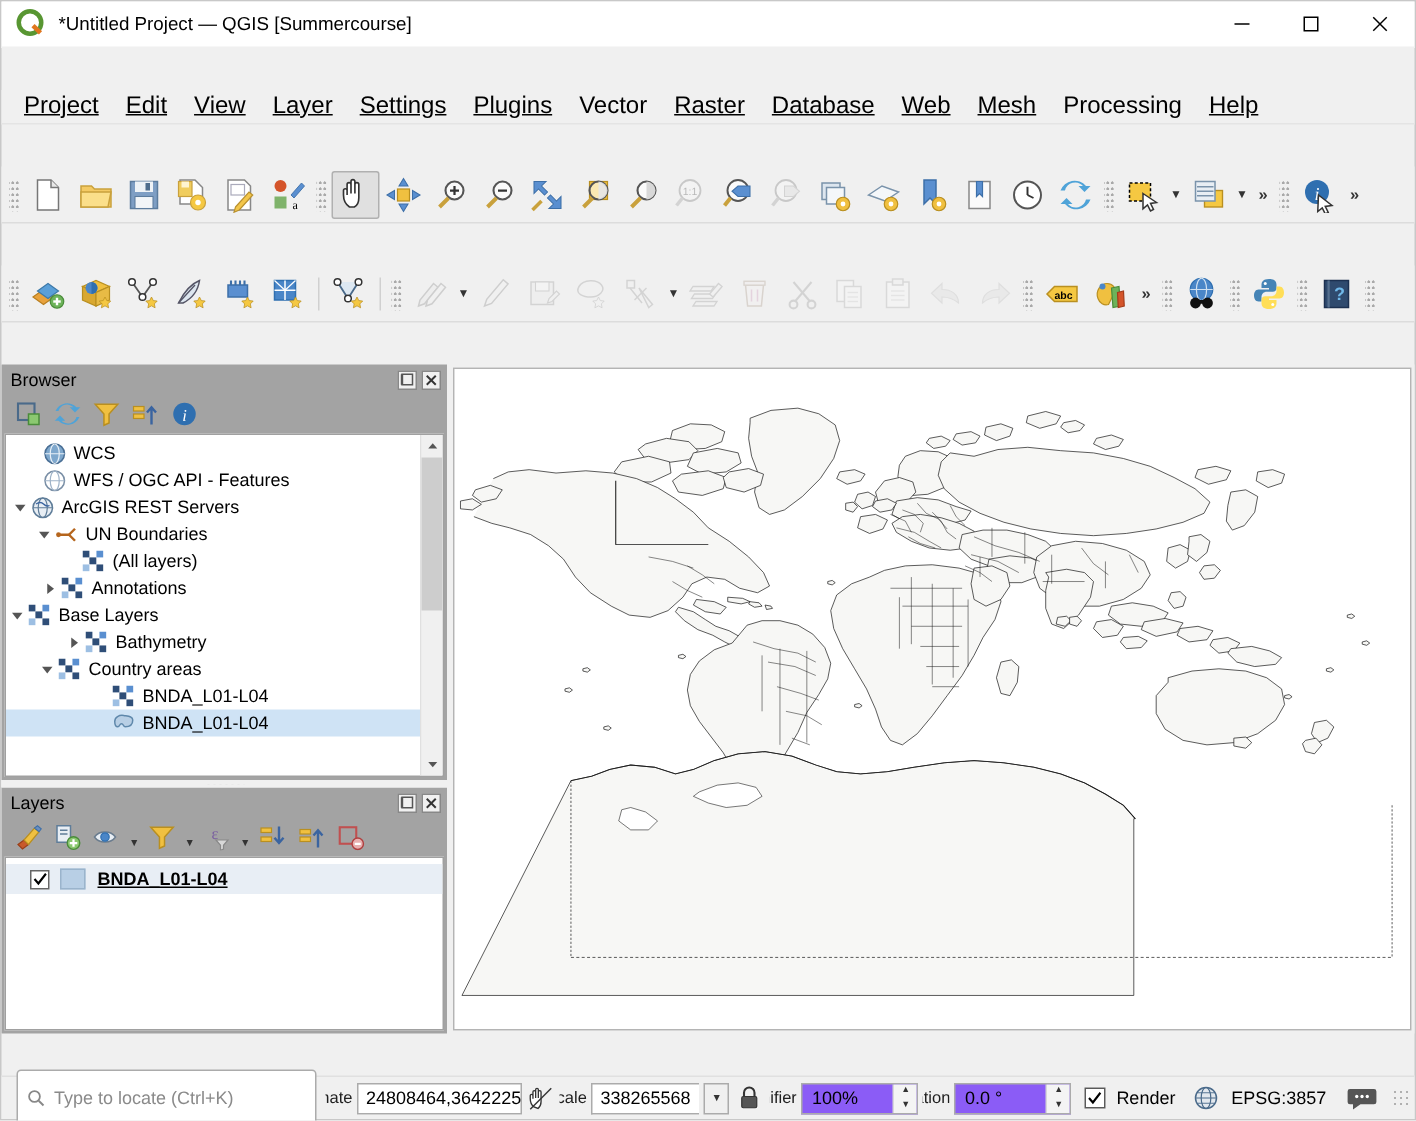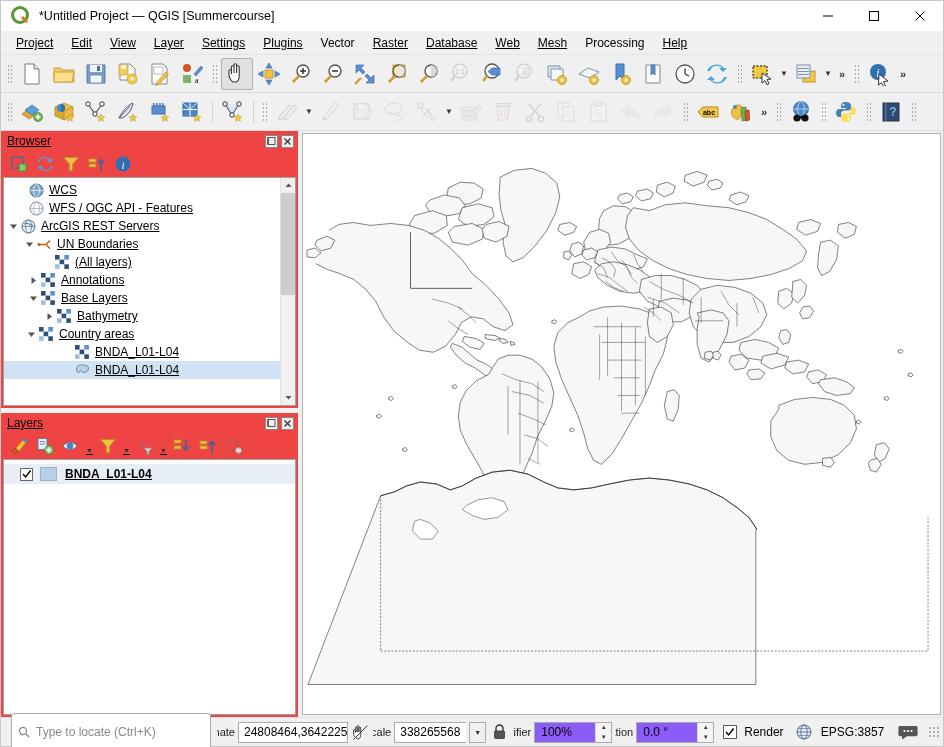--- a/index.html
+++ b/index.html
@@ -12,20 +12,21 @@
     color: #000;
     background: #f0f0f0;
   }
   #app {
     width: 944px; height: 747px;
     position: relative;
     display: flex;
     flex-direction: column;
     background: #f0f0f0;
     border: 1px solid #c8c8c8;
+    gap: 28px;
   }
 
   
   .titlebar {
     height: 31px;
     background: #ffffff;
     display: flex;
     align-items: center;
     flex: 0 0 31px;
     border-bottom: 1px solid #f0f0f0;
@@ -73,21 +74,21 @@
     height: 23px;
     flex: 0 0 23px;
     background: #f0f0f0;
     display: flex;
     align-items: center;
     padding-left: 6px;
     border-bottom: 1px solid #e4e4e4;
   }
   .menu-item {
     padding: 3px 9px;
-    font-size: 12px;
+    font-size: 16px;
     color: #000;
     cursor: default;
     white-space: nowrap;
   }
   .menu-item u { text-decoration: underline; }
 
   
   .toolbar {
     height: 38px;
     flex: 0 0 38px;
@@ -173,22 +174,21 @@
     width: 4px;
     flex: 0 0 4px;
     background: #f0f0f0;
   }
 
   
   .panel {
     display: flex;
     flex-direction: column;
     min-height: 0;
-    background: #ef4444;
-    text-decoration: underline;
+    background: #a3a3a3;
   }
   .panel-title {
     height: 20px;
     flex: 0 0 20px;
     display: flex;
     align-items: center;
     padding: 0 4px 0 6px;
     font-size: 12px;
     color: #000;
   }
@@ -1066,21 +1066,21 @@
                     <rect x="0" y="0" width="4.6" height="4.6" fill="#2f4e78"></rect>
                     <rect x="9.3" y="0" width="4.6" height="4.6" fill="#5a8fd0"></rect>
                     <rect x="4.6" y="4.6" width="4.6" height="4.6" fill="#2f4e78"></rect>
                     <rect x="0" y="9.3" width="4.6" height="4.6" fill="#9dbfe3"></rect>
                     <rect x="9.3" y="9.3" width="4.6" height="4.6" fill="#2f4e78"></rect>
                   </svg>
               </div>
               <span class="tree-label">Annotations</span>
             </div>
 
-            <div class="tree-row" style="padding-left:22px;text-align:center;">
+            <div class="tree-row" style="text-align:center;">
               <div class="tree-expander">
                 <svg width="9" height="9" viewBox="0 0 9 9">
                     <path d="M1 2.5 h7 l-3.5 4.5 z" fill="#555"></path>
                   </svg>
               </div>
               <div class="tree-ico">
                 <svg width="14" height="14" viewBox="0 0 14 14">
                     <rect x="0" y="0" width="14" height="14" fill="#fff"></rect>
                     <rect x="0" y="0" width="4.6" height="4.6" fill="#2f4e78"></rect>
                     <rect x="9.3" y="0" width="4.6" height="4.6" fill="#5a8fd0"></rect>

